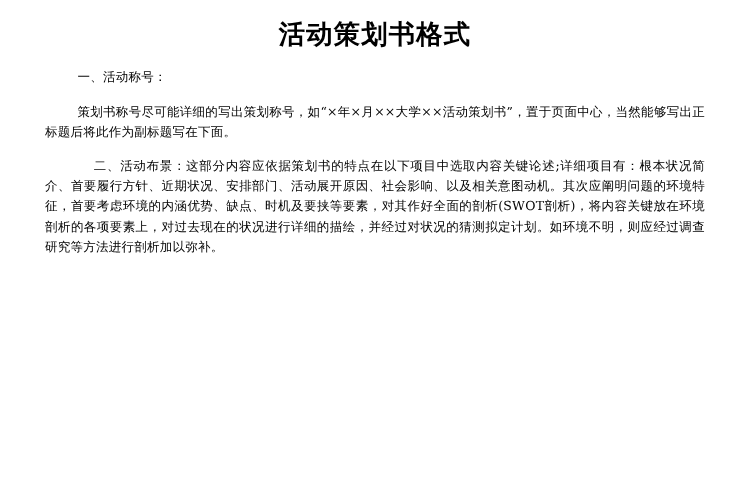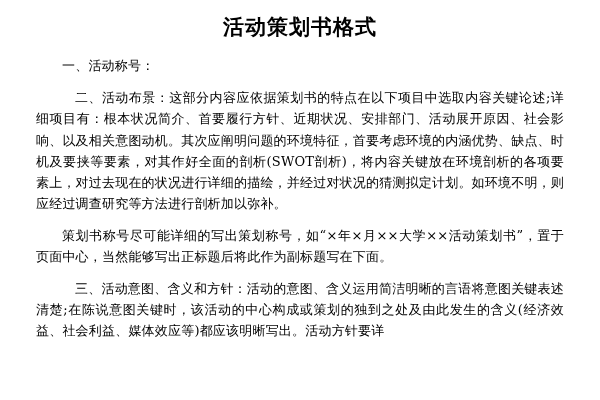--- a/index.html
+++ b/index.html
@@ -25,21 +25,21 @@
   #doc-title {
     text-align: center;
     font-size: 21px;
     font-weight: bold;
     letter-spacing: 1px;
     line-height: 1.4;
     margin: 4px 0 14px 0;
     font-family: "DejaVu Serif", "Liberation Serif", serif;
   }
   .para {
-    font-size: 13px;
+    font-size: 10px;
     line-height: 1.62;
     text-align: justify;
     text-justify: inter-ideograph;
     margin: 0 0 11px 0;
     letter-spacing: 0.2px;
   }
   .indent-1 { text-indent: 26px; }
   .indent-2 { text-indent: 39px; }
   .clipped {
     overflow: hidden;
@@ -47,20 +47,19 @@
 </style>
 </head>
 <body>
 
 <div id="doc-page">
 
   <div id="doc-title"><span>活动策划书格式</span></div>
 
   <p class="para indent-1">一、活动称号：</p>
 
+  <p class="para indent-1">策划书称号尽可能详细的写出策划称号，如“×年×月××大学××活动策划书”，置于页面中心，当然能够写出正标题后将此作为副标题写在下面。</p>
+
   <p class="para indent-2">二、活动布景：这部分内容应依据策划书的特点在以下项目中选取内容关键论述;详细项目有：根本状况简介、首要履行方针、近期状况、安排部门、活动展开原因、社会影响、以及相关意图动机。其次应阐明问题的环境特征，首要考虑环境的内涵优势、缺点、时机及要挟等要素，对其作好全面的剖析(SWOT剖析)，将内容关键放在环境剖析的各项要素上，对过去现在的状况进行详细的描绘，并经过对状况的猜测拟定计划。如环境不明，则应经过调查研究等方法进行剖析加以弥补。</p>
 
-  <p class="para indent-1">策划书称号尽可能详细的写出策划称号，如“×年×月××大学××活动策划书”，置于页面中心，当然能够写出正标题后将此作为副标题写在下面。</p>
-
-  <p class="para indent-2 clipped">三、活动意图、含义和方针：活动的意图、含义运用简洁明晰的言语将意图关键表述清楚;在陈说意图关键时，该活动的中心构成或策划的独到之处及由此发生的含义(经济效益、社会利益、媒体效应等)都应该明晰写出。活动方针要详</p>
 
 
 </div>
 
 </body></html>

